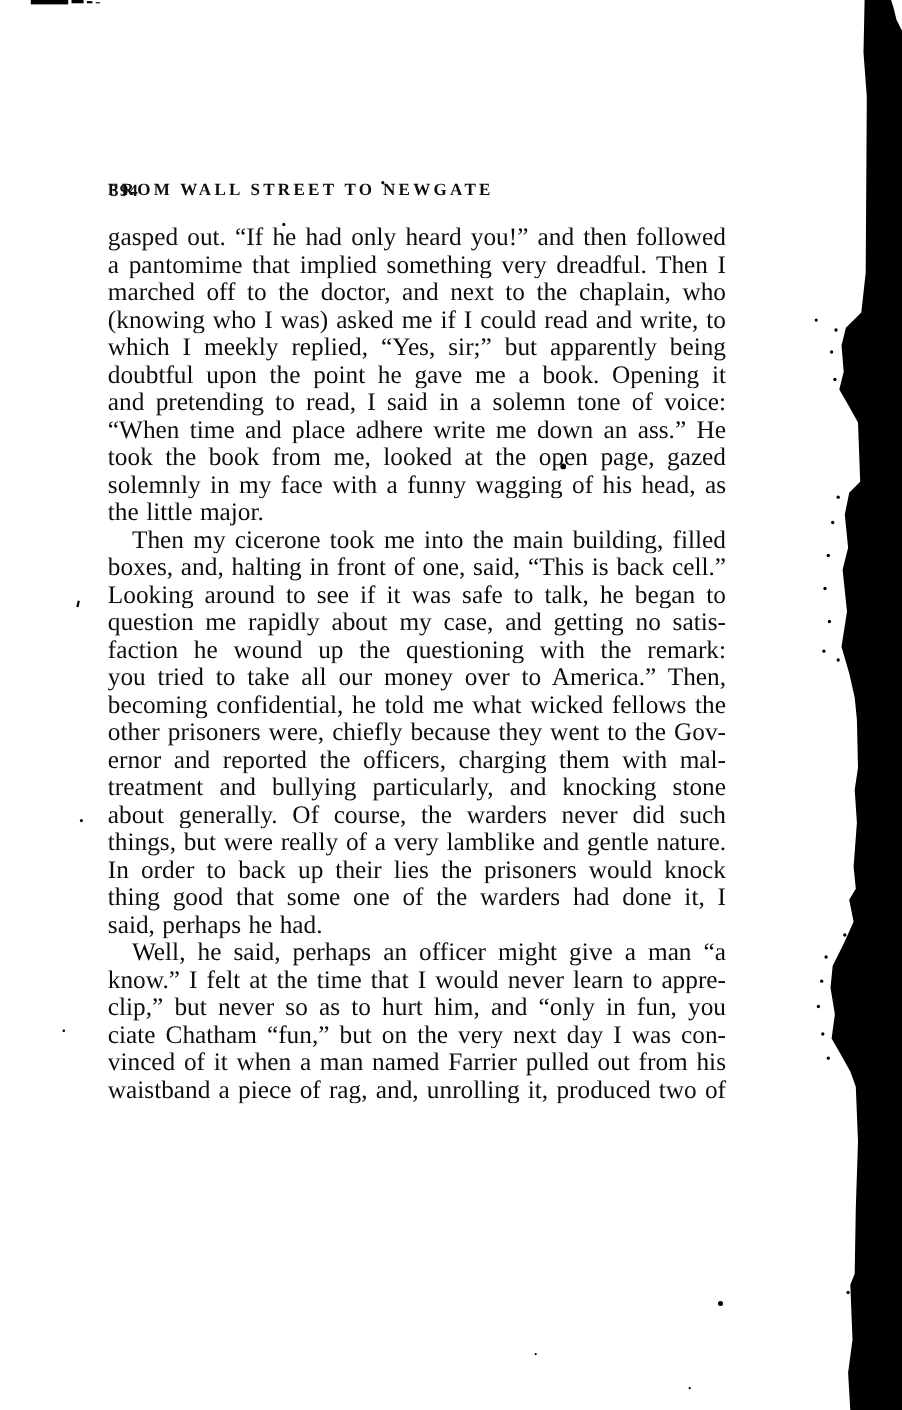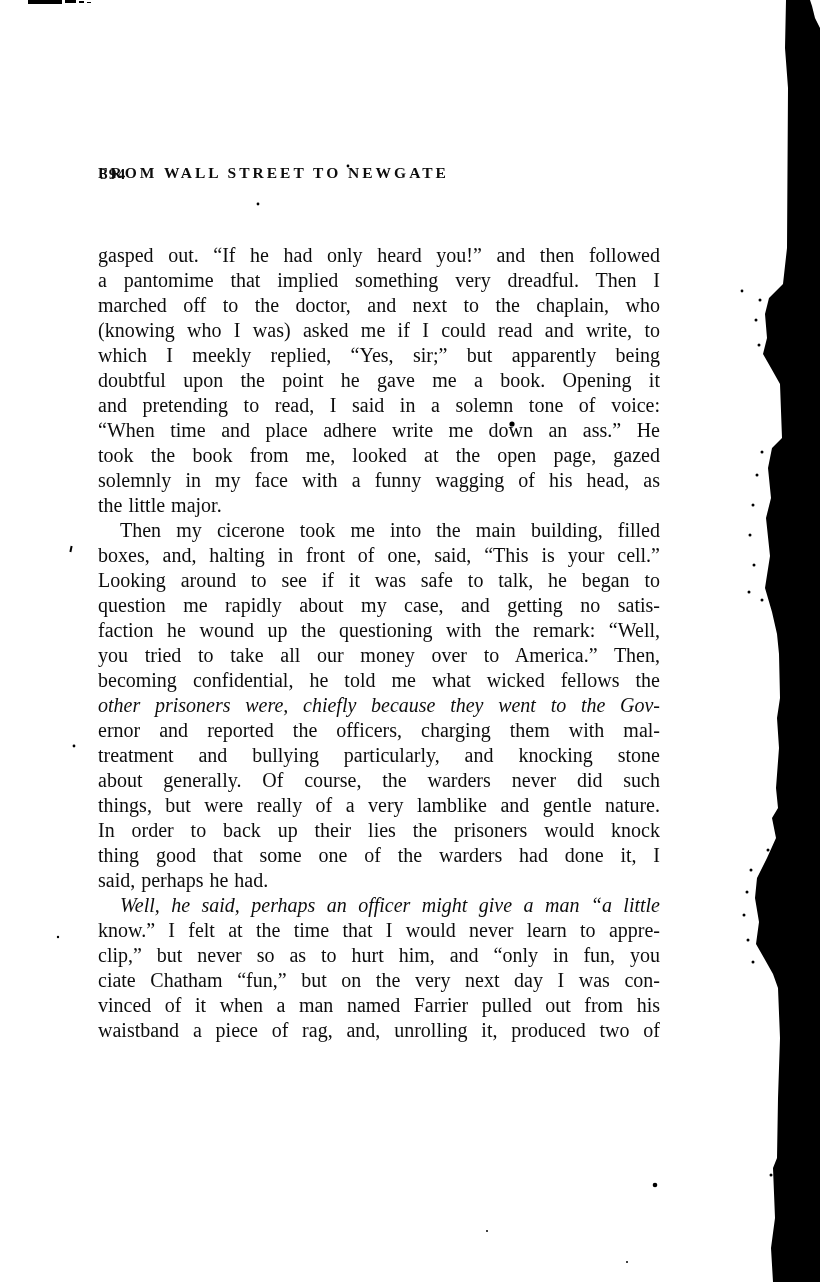--- a/index.html
+++ b/index.html
@@ -20,29 +20,29 @@
     font-weight:bold; font-size:15.5px; line-height:18px;
   }
   .page-number {
     position:absolute; left:2px; top:1px; letter-spacing:1px;
   }
   .running-title {
     letter-spacing:3px;
   }
   .body-text {
     position:absolute; top:203px; left:98px; width:562px;
-    font-size:20px; line-height:25px; word-spacing:1px;margin-top:40px;
+    font-size:23px; line-height:25px; word-spacing:1px;
   }
   .line {
     height:25px; overflow:hidden;
     text-align:justify; text-align-last:justify;
   }
   .line.last { text-align-last:left;font-family:Liberation Serif, serif; }
   .line.indent { text-indent:22px; }
-  .line.italic { font-style:italic; }
+  .line.italic { }
 </style>
 </head>
 <body>
 
 <div class="page">
 
   <svg class="artifacts" width="820" height="1282" viewBox="0 0 820 1282" aria-hidden="true">
 
     <polygon fill="#000" points="786,0 785,48 788,88 787,248 783,284 769,298 765,314 767,338 763,354 771,368 780,384 782,438 772,448 768,468 771,498 766,518 770,556 765,588 772,612 777,634 779,654 780,698 777,718 779,748 776,788 778,808 772,818 776,838 767,858 757,878 755,898 759,922 756,944 764,958 773,974 778,988 780,1038 778,1098 777,1158 773,1168 775,1218 771,1248 773,1282 820,1282 820,28 815,18 812,6 810,0"></polygon>
 
@@ -98,21 +98,21 @@
       <div class="line">marched off to the doctor, and next to the chaplain, who</div>
       <div class="line">(knowing who I was) asked me if I could read and write, to</div>
       <div class="line">which I meekly replied, “Yes, sir;” but apparently being</div>
       <div class="line">doubtful upon the point he gave me a book.  Opening it</div>
       <div class="line">and pretending to read, I said in a solemn tone of voice:</div>
       <div class="line">“When time and place adhere write me down an ass.”  He</div>
       <div class="line">took the book from me, looked at the open page, gazed</div>
       <div class="line">solemnly in my face with a funny wagging of his head, as</div>
       <div class="line last">the little major.</div>
       <div class="line indent">Then my cicerone took me into the main building, filled</div>
-      <div class="line">boxes, and, halting in front of one, said, “This is your cell.”</div>
+      <div class="line">boxes, and, halting in front of one, said, “This is back cell.”</div>
       <div class="line">Looking around to see if it was safe to talk, he began to</div>
       <div class="line">question me rapidly about my case, and getting no satis-</div>
       <div class="line">faction he wound up the questioning with the remark: “Well,</div>
       <div class="line">you tried to take all our money over to America.”  Then,</div>
       <div class="line">becoming confidential, he told me what wicked fellows the</div>
       <div class="line italic">other prisoners were, chiefly because they went to the Gov-</div>
       <div class="line">ernor and reported the officers, charging them with mal-</div>
       <div class="line">treatment and bullying particularly, and knocking stone</div>
       <div class="line">about generally.  Of course, the warders never did such</div>
       <div class="line">things, but were really of a very lamblike and gentle nature.</div>

